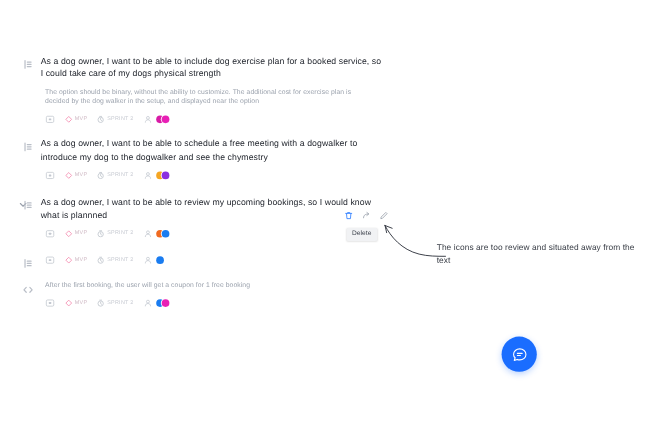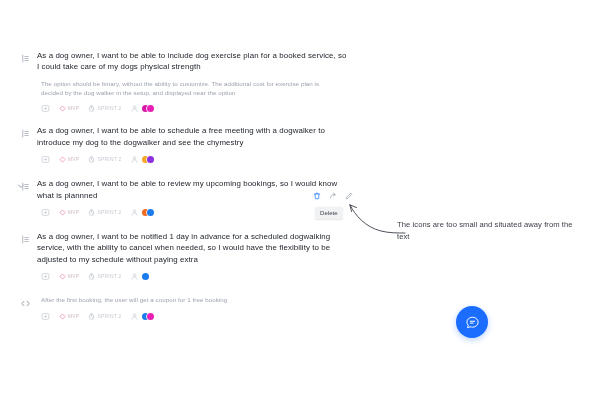--- a/index.html
+++ b/index.html
@@ -363,21 +363,20 @@
         </span>
       </div>
     </div>
 
     <div class="story" style="margin-bottom:13px">
       <span class="type-icon">
         <svg width="11" height="11" viewBox="0 0 16 16" fill="none" stroke="currentColor" stroke-width="1.6">
           <path d="M4 3 L4 13 M7 5 L12 5 M7 8 L12 8 M7 11 L12 11" stroke-linecap="round"></path>
         </svg>
       </span>
-      <p class="story-title">As a dog owner, I want to be notified 1 day in advance for a scheduled dogwalking service, with the ability to cancel when needed, so I would have the flexibility to be adjusted to my schedule without paying extra</p>
       <div class="meta-row">
         <span class="meta-icon">
           <svg width="9" height="9" viewBox="0 0 16 16" fill="none" stroke="currentColor" stroke-width="1.3">
             <rect x="2" y="3" width="12" height="10" rx="2"></rect>
               <rect x="6" y="6.5" width="4" height="3" rx="0.6" fill="currentColor" stroke="none"></rect>
           </svg>
         </span>
         <span class="chip mvp">
           <span class="chip-ico">
             <svg width="7" height="7" viewBox="0 0 16 16" fill="none" stroke="currentColor" stroke-width="1.8">
@@ -476,21 +475,21 @@
     </span>
   </div>
 
   <div class="tooltip">Delete</div>
 
   <svg class="annot-arrow" viewBox="0 0 60 36" fill="none">
     <path d="M3 2 C8 12 18 24 34 28 C42 30 50 30 58 30" stroke="#3c4049" stroke-width="0.9" stroke-linecap="round" fill="none"></path>
     <path d="M3 2 L9.5 4.5 M3 2 L4.5 8.5" stroke="#3c4049" stroke-width="0.9" stroke-linecap="round"></path>
   </svg>
 
-  <div class="annot-text">The icons are too small and situated away from the text</div>
+  <div class="annot-text">The icons are too review and situated away from the text</div>
 
   <div class="fab">
     <span>
       <svg width="15" height="15" viewBox="0 0 24 24" fill="none" stroke="currentColor" stroke-width="1.6">
         <path d="M21 11.5 C21 15.9 16.97 19.5 12 19.5 C10.7 19.5 9.46 19.25 8.35 18.8 L4 20.2 L5.3 16.4 C3.86 15.1 3 13.4 3 11.5 C3 7.1 7.03 3.5 12 3.5 C16.97 3.5 21 7.1 21 11.5 Z" stroke-linejoin="round"></path>
         <path d="M8.5 10 L15.5 10 M8.5 13 L13 13" stroke-linecap="round"></path>
       </svg>
     </span>
   </div>
 

